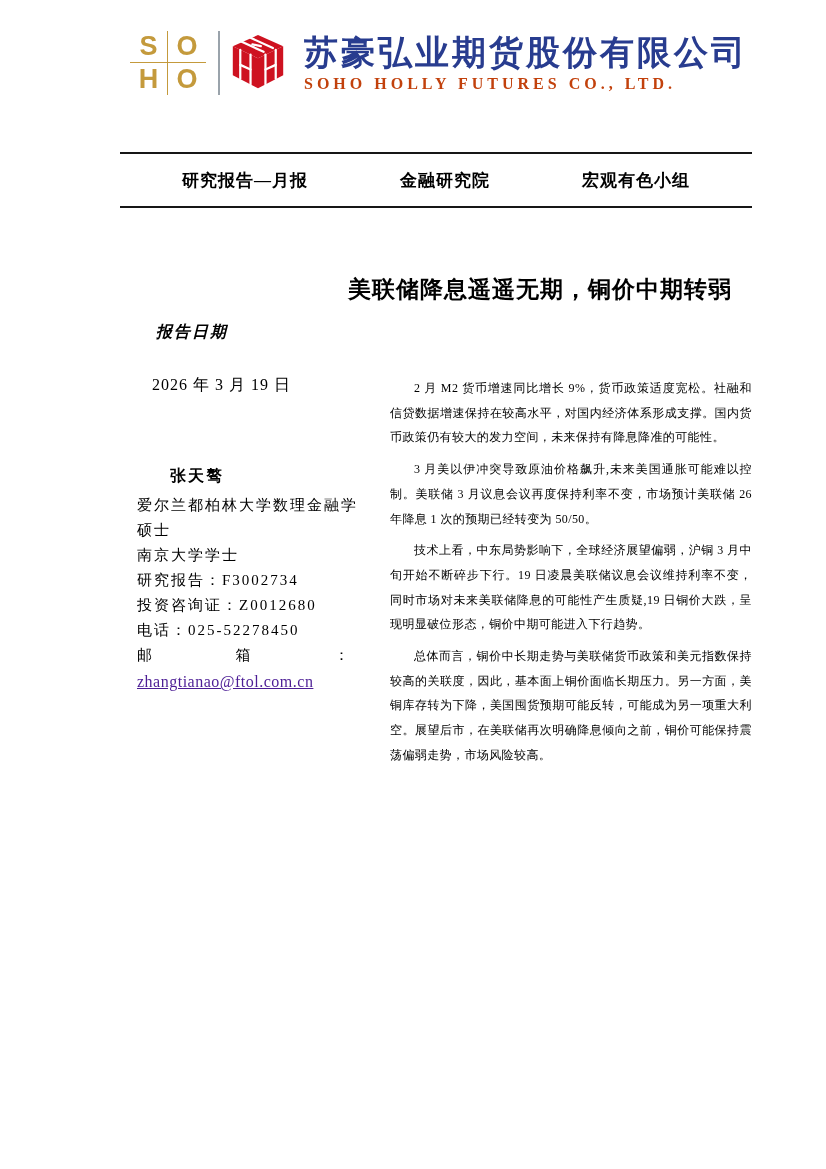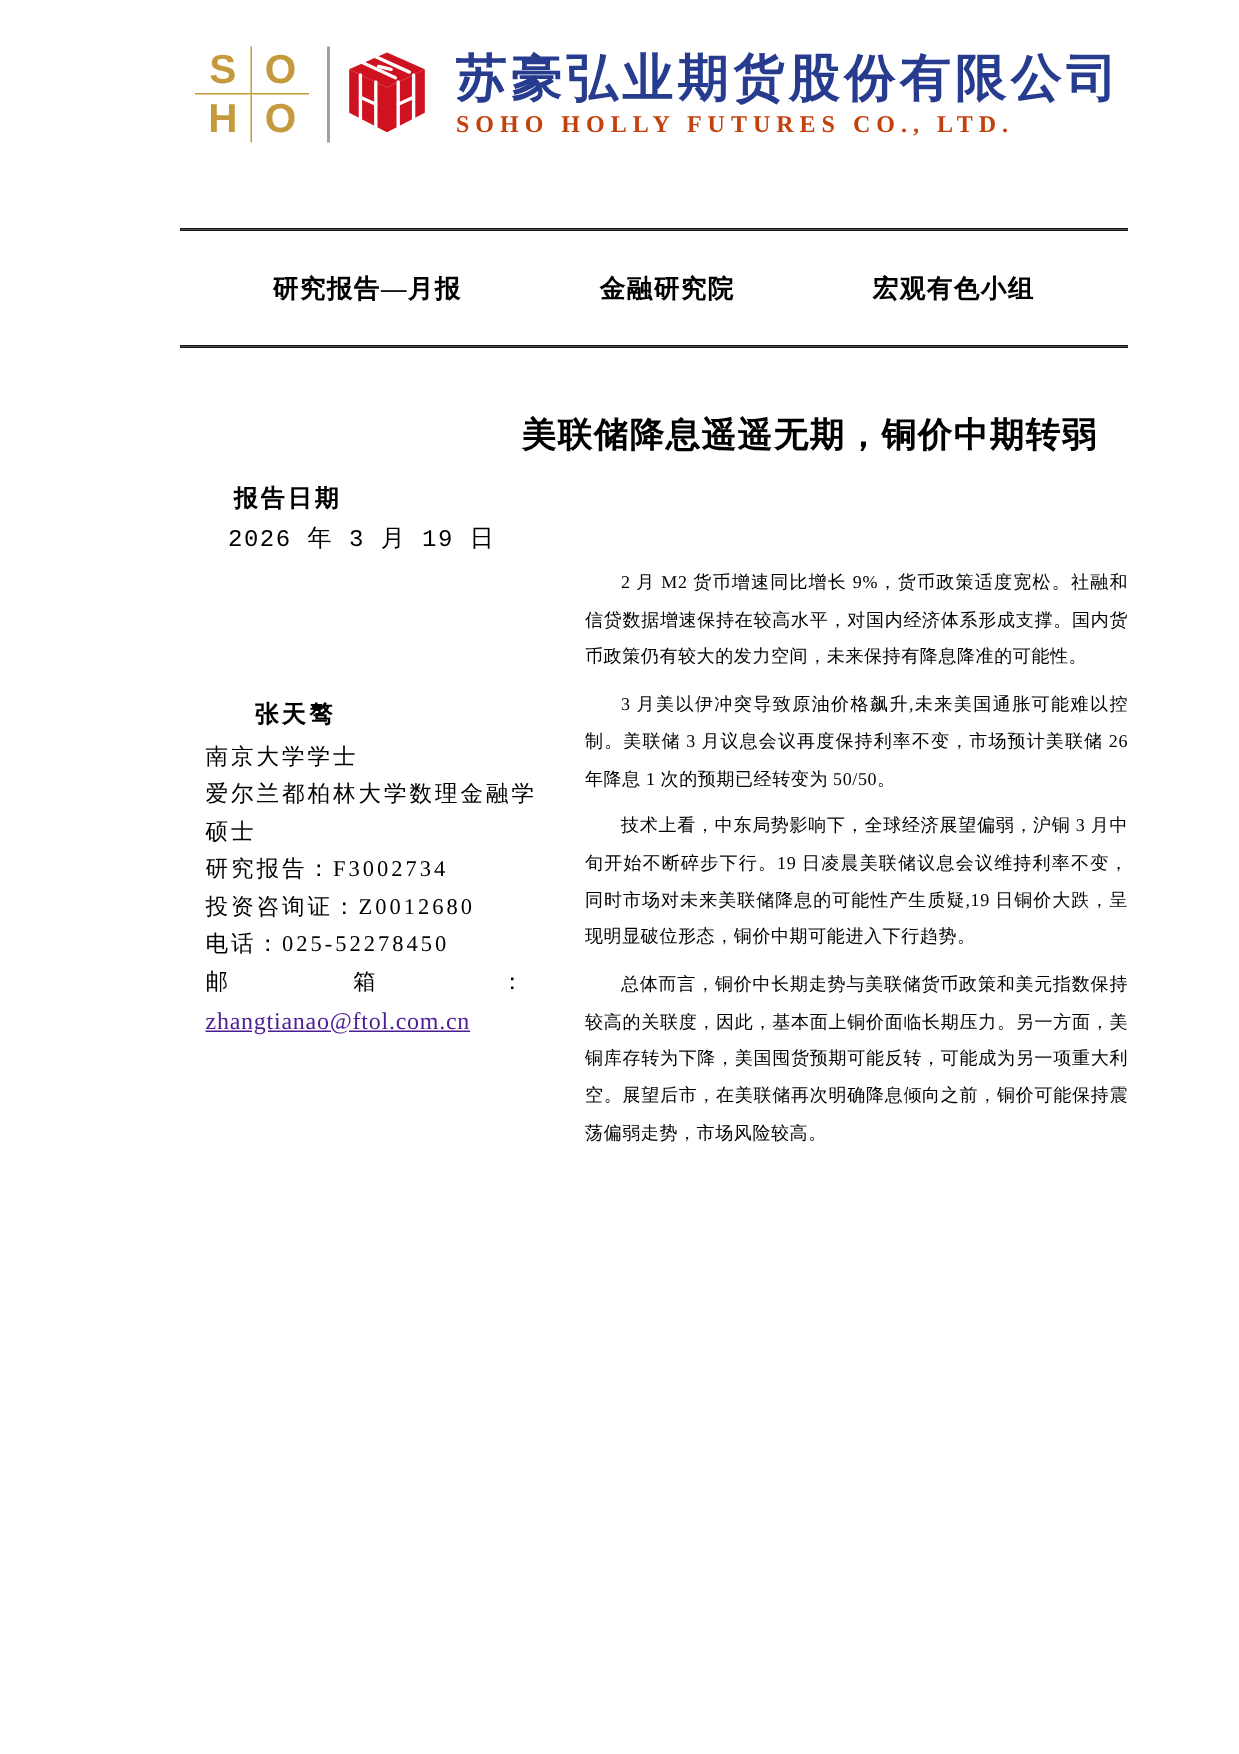--- a/index.html
+++ b/index.html
@@ -74,21 +74,21 @@
     position: absolute;
     left: 120px;
     top: 152px;
     width: 632px;
   }
   .double-rule { height: 2px; border-top: 1.5px solid #161616; border-bottom: 1.5px solid #161616; }
   .band-labels {
     display: flex;
     justify-content: space-between;
     align-items: center;
-    height: 76px;
+    height: 52px;
     padding: 0 62px;
   }
   .band-label {
     font-weight: 700;
     font-size: 17px;
     letter-spacing: 1px;
     white-space: nowrap;
   }
 
   
@@ -103,28 +103,28 @@
   }
 
   
   .date-label {
     position: absolute;
     left: 156px;
     top: 322px;
     font-size: 16px;
     font-weight: 700;
     letter-spacing: 2px;
+    font-style: italic;
   }
   .date-value {
     position: absolute;
     left: 152px;
-    top: 349px;
+    top: 375px;
     font-size: 16px;
     letter-spacing: 1px;
-    font-family: Liberation Mono, monospace;
   }
   .analyst-name {
     position: absolute;
     left: 170px;
     top: 466px;
     font-size: 16px;
     font-weight: 700;
     letter-spacing: 2px;
   }
   .credentials {
@@ -223,22 +223,22 @@
     <div class="double-rule"></div>
   </div>
 
   <h1 class="report-title">美联储降息遥遥无期，铜价中期转弱</h1>
 
   <div class="date-label">报告日期</div>
   <div class="date-value">2026 年 3 月 19 日</div>
   <div class="analyst-name">张天骜</div>
 
   <div class="credentials">
+    <div class="credential-item">爱尔兰都柏林大学数理金融学硕士</div>
     <div class="credential-item">南京大学学士</div>
-    <div class="credential-item">爱尔兰都柏林大学数理金融学硕士</div>
     <div class="credential-item">研究报告：F3002734</div>
     <div class="credential-item">投资咨询证：Z0012680</div>
     <div class="credential-item">电话：025-52278450</div>
     <div class="email-label-row">
       <span>邮</span>
       <span>箱</span>
       <span>：</span>
     </div>
     <a class="email-link">zhangtianao@ftol.com.cn</a>
   </div>

